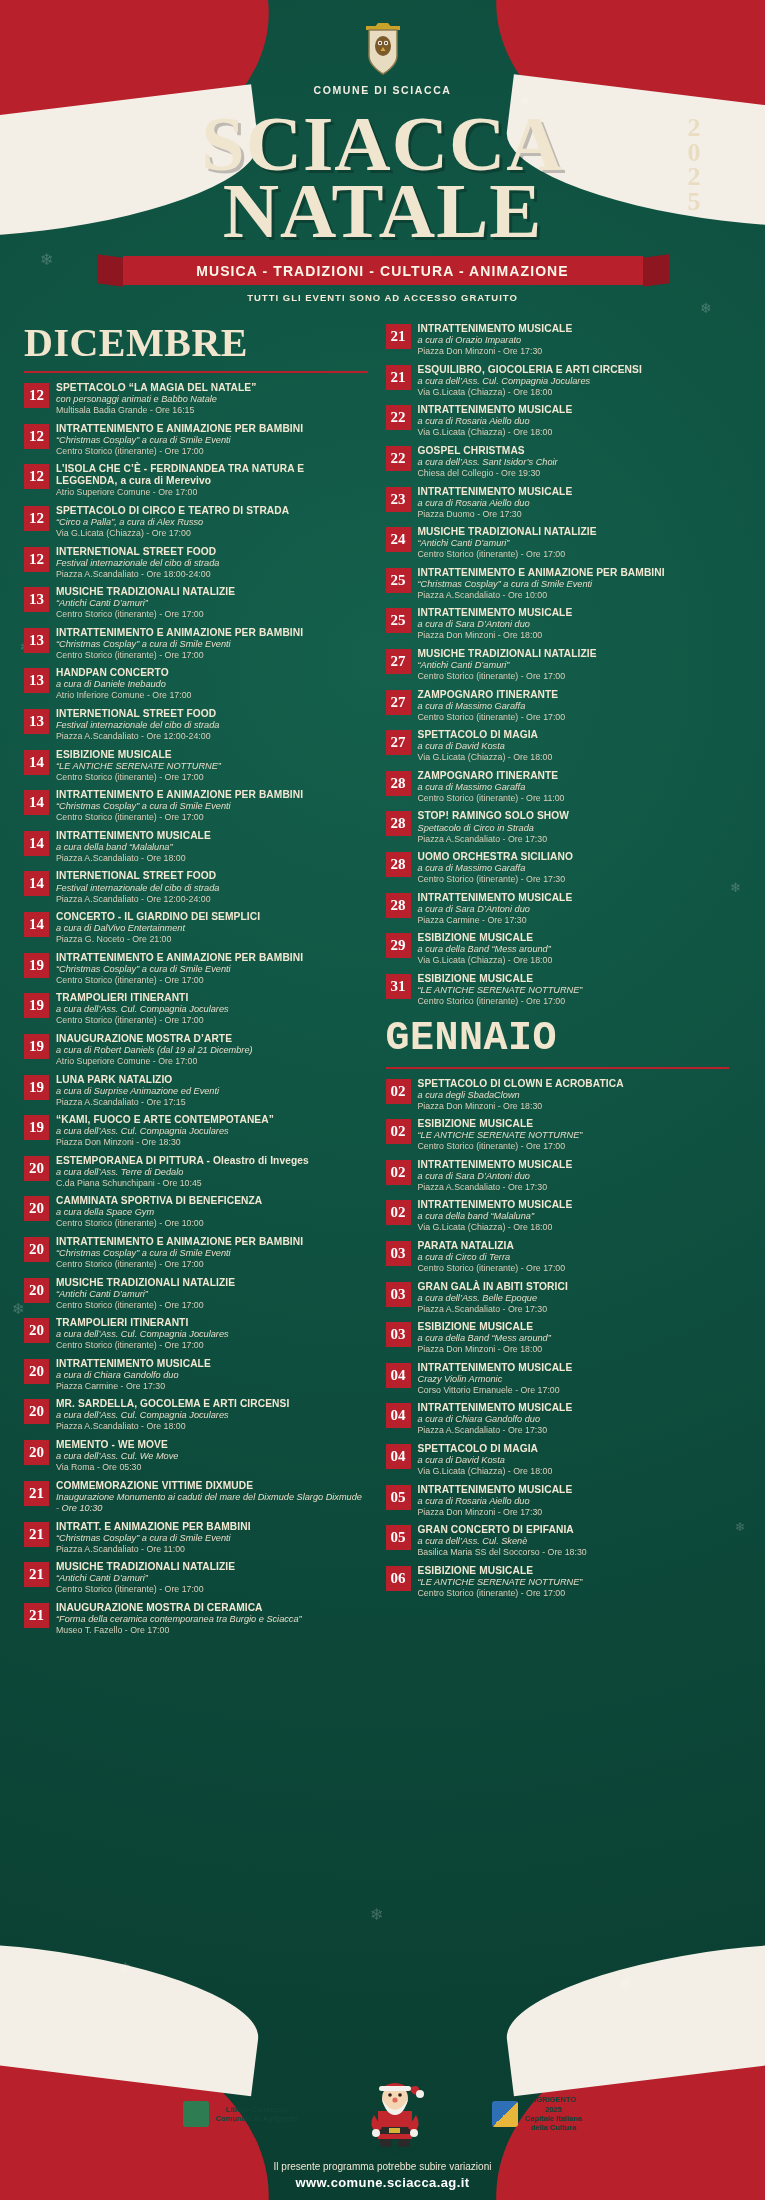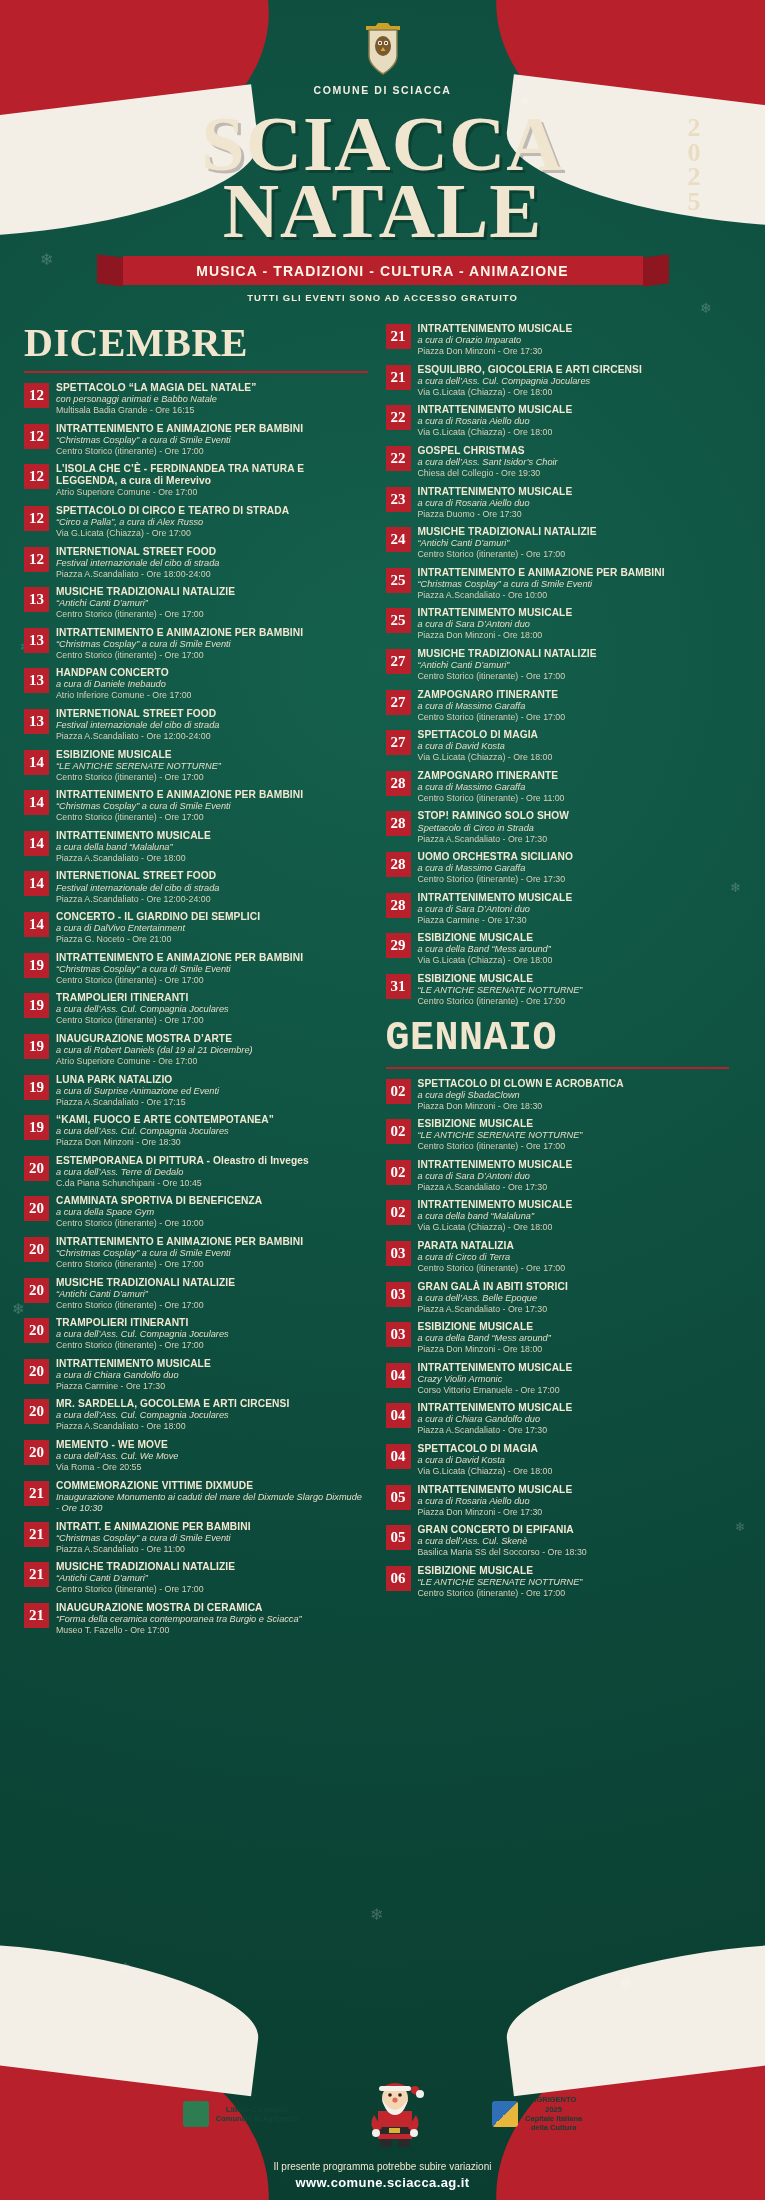--- a/index.html
+++ b/index.html
@@ -525,21 +525,21 @@
                 <div class="ev-title">MR. SARDELLA, GOCOLEMA E ARTI CIRCENSI</div>
                 <div class="ev-sub">a cura dell’Ass. Cul. Compagnia Joculares</div>
                 <div class="ev-place">Piazza A.Scandaliato - Ore 18:00</div>
               </div>
             </div>
             <div class="event">
               <div class="daybox">20</div>
               <div class="ev-body">
                 <div class="ev-title">MEMENTO - WE MOVE</div>
                 <div class="ev-sub">a cura dell’Ass. Cul. We Move</div>
-                <div class="ev-place">Via Roma - Ore 20:55</div>
+                <div class="ev-place">Via Roma - Ore 05:30</div>
               </div>
             </div>
             <div class="event">
               <div class="daybox">21</div>
               <div class="ev-body">
                 <div class="ev-title">COMMEMORAZIONE VITTIME DIXMUDE</div>
                 <div class="ev-sub">Inaugurazione Monumento ai caduti del mare del Dixmude Slargo Dixmude - Ore 10:30</div>
               </div>
             </div>
             <div class="event">

